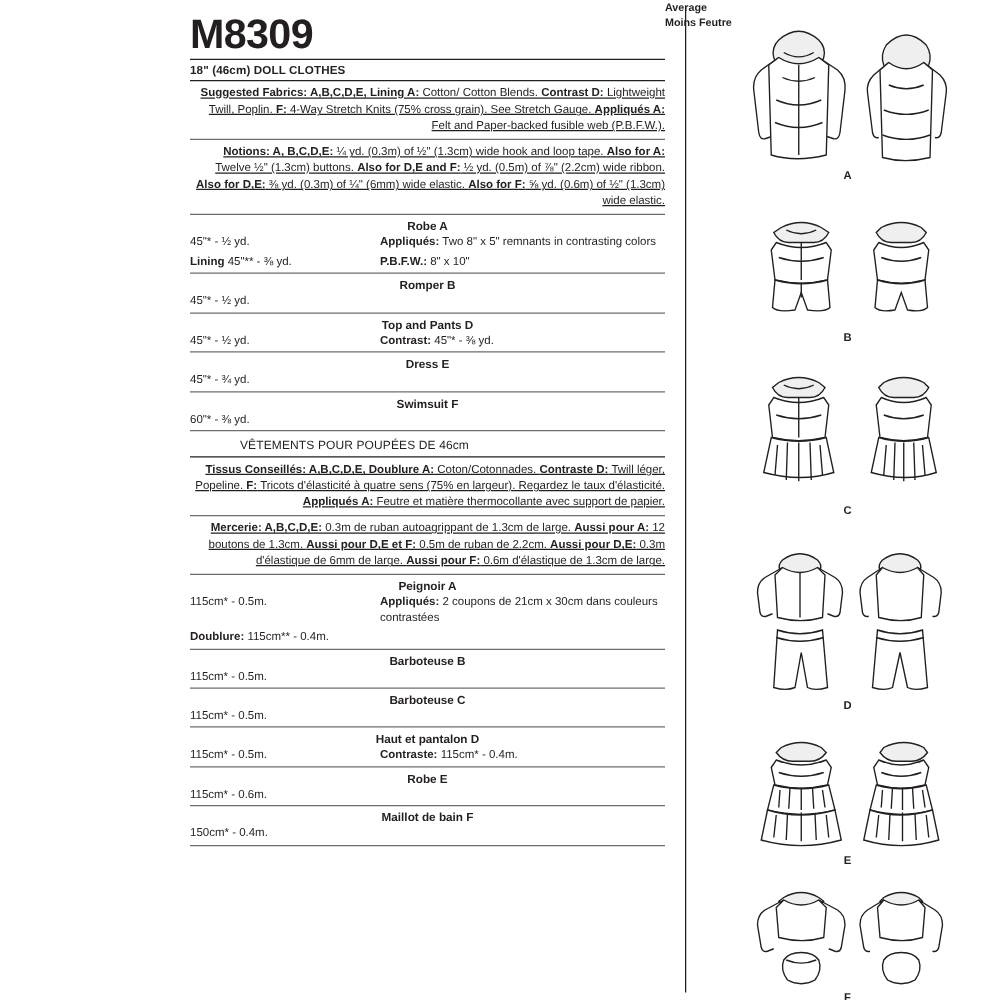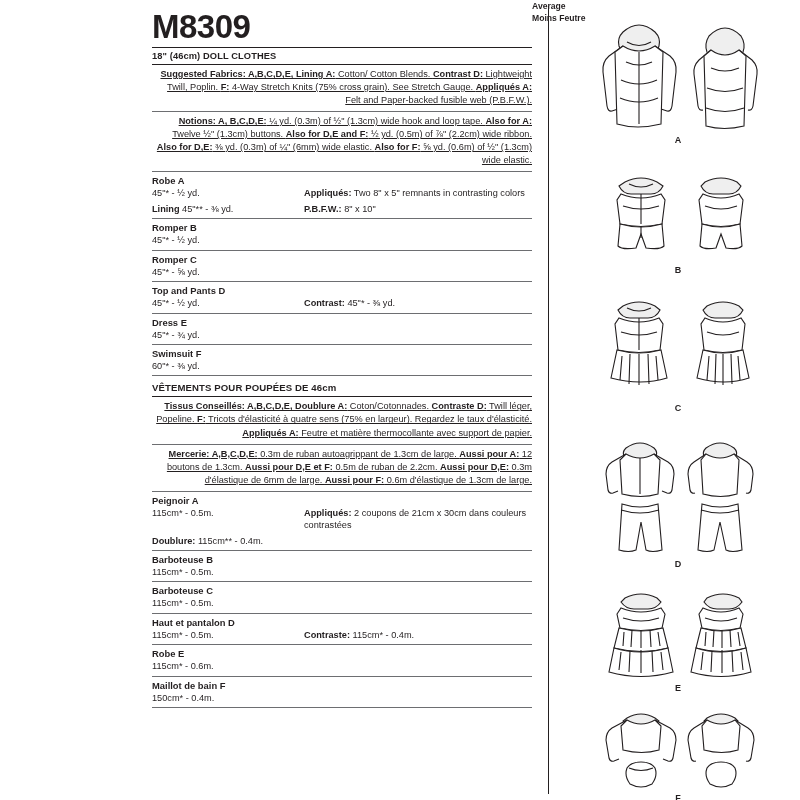--- a/index.html
+++ b/index.html
@@ -50,35 +50,37 @@
     text-decoration: underline;
   }
   .para b { font-weight: bold; }
   .sec {
     padding-top: 3px;
   }
   .sec-head {
     font-size: 9.4px;
     font-weight: bold;
     padding-bottom: 1px;
+    text-align: center;
   }
   .sec-row {
     display: flex;
     font-size: 9.2px;
     line-height: 1.35;
     padding-bottom: 3px;
   }
   .sec-row .left { width: 152px; flex: 0 0 152px; }
   .sec-row .right { flex: 1; }
   .sec-row .right b { font-weight: bold; }
   .fr-head {
     font-size: 9.6px;
-    font-weight: bold;
+    font-weight: normal;
     padding: 6px 0 3px 0;
     letter-spacing: 0.1px;
+    margin-left: 40px;
   }
   
   .difficulty {
     position: absolute;
     left: 532px; top: 0;
     font-size: 8.6px;
     font-weight: bold;
     line-height: 1.45;
   }
   
@@ -139,28 +141,20 @@
           <div class="sec-row">
             <div class="left"><b>Lining</b> 45"** - ⅜ yd.</div>
             <div class="right"><b>P.B.F.W.:</b> 8" x 10"</div>
           </div>
           <div class="rule rule-thin"></div>
         </div>
         <div class="sec">
           <div class="sec-head">Romper B</div>
           <div class="sec-row">
             <div class="left">45"* - ½ yd.</div>
-            <div class="right"></div>
-          </div>
-          <div class="rule rule-thin"></div>
-        </div>
-        <div class="sec">
-          <div class="sec-head">Romper C</div>
-          <div class="sec-row">
-            <div class="left">45"* - ⅝ yd.</div>
             <div class="right"></div>
           </div>
           <div class="rule rule-thin"></div>
         </div>
         <div class="sec">
           <div class="sec-head">Top and Pants D</div>
           <div class="sec-row">
             <div class="left">45"* - ½ yd.</div>
             <div class="right"><b>Contrast:</b> 45"* - ⅜ yd.</div>
           </div>

